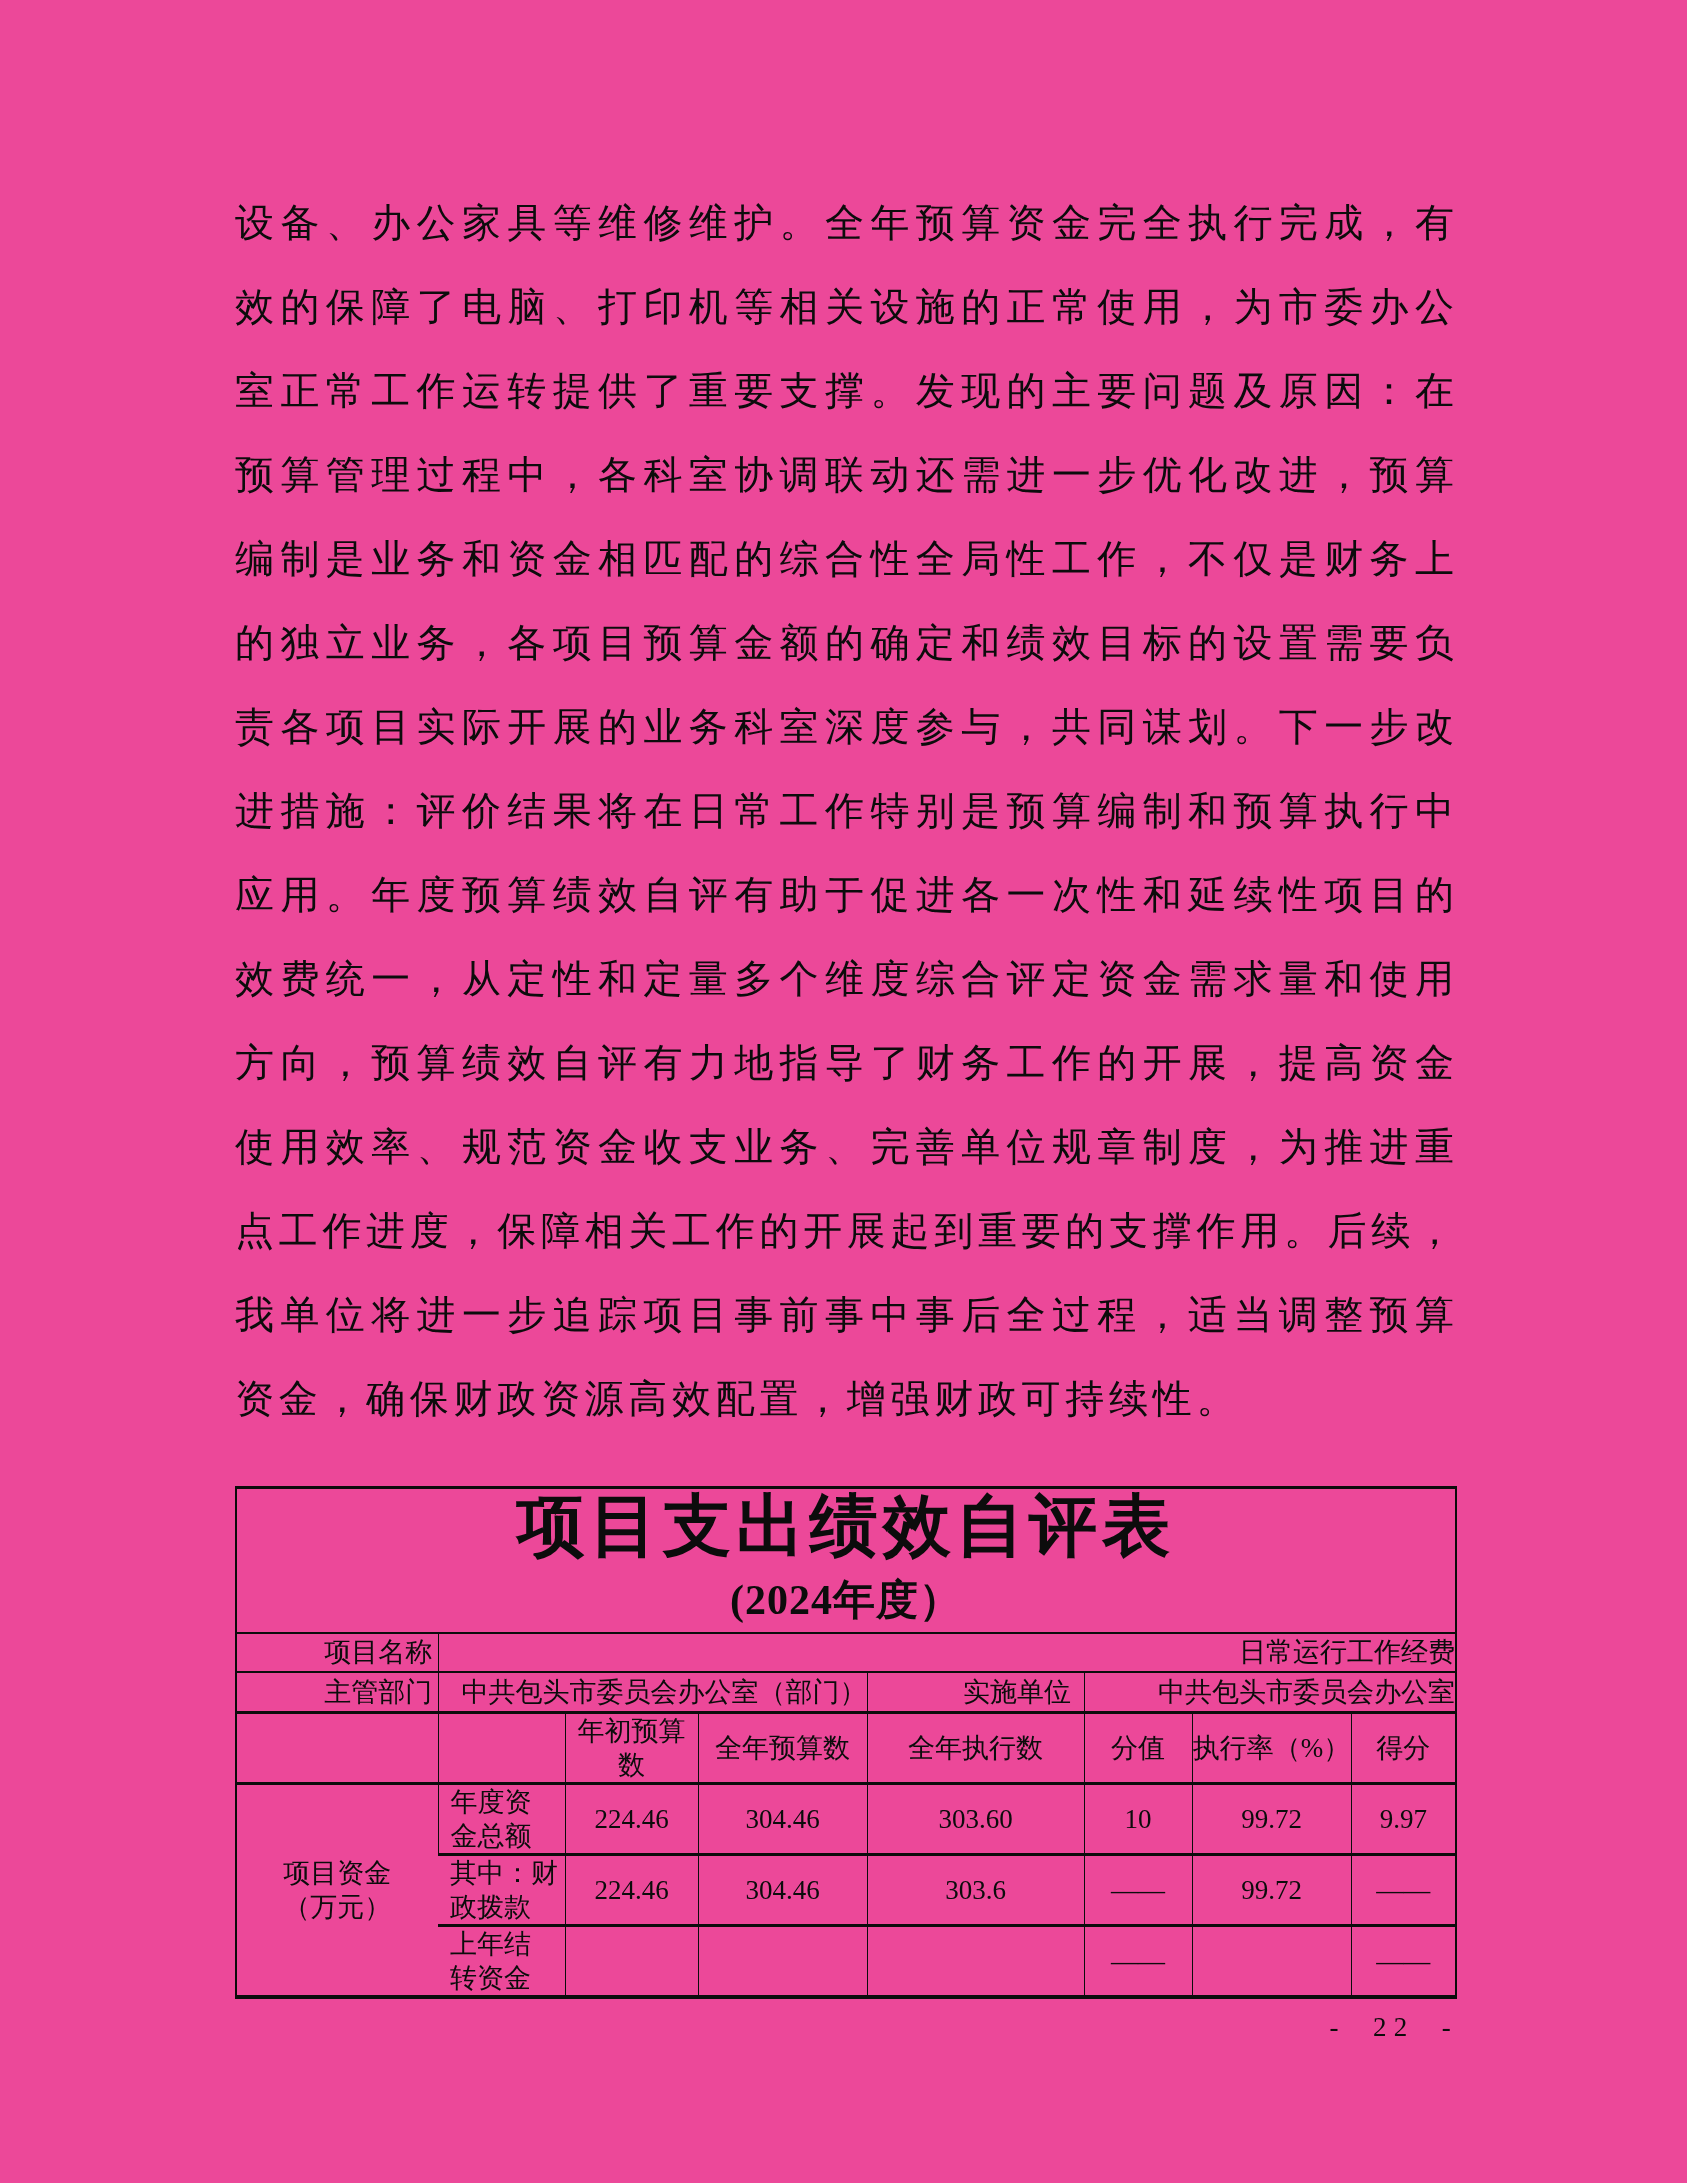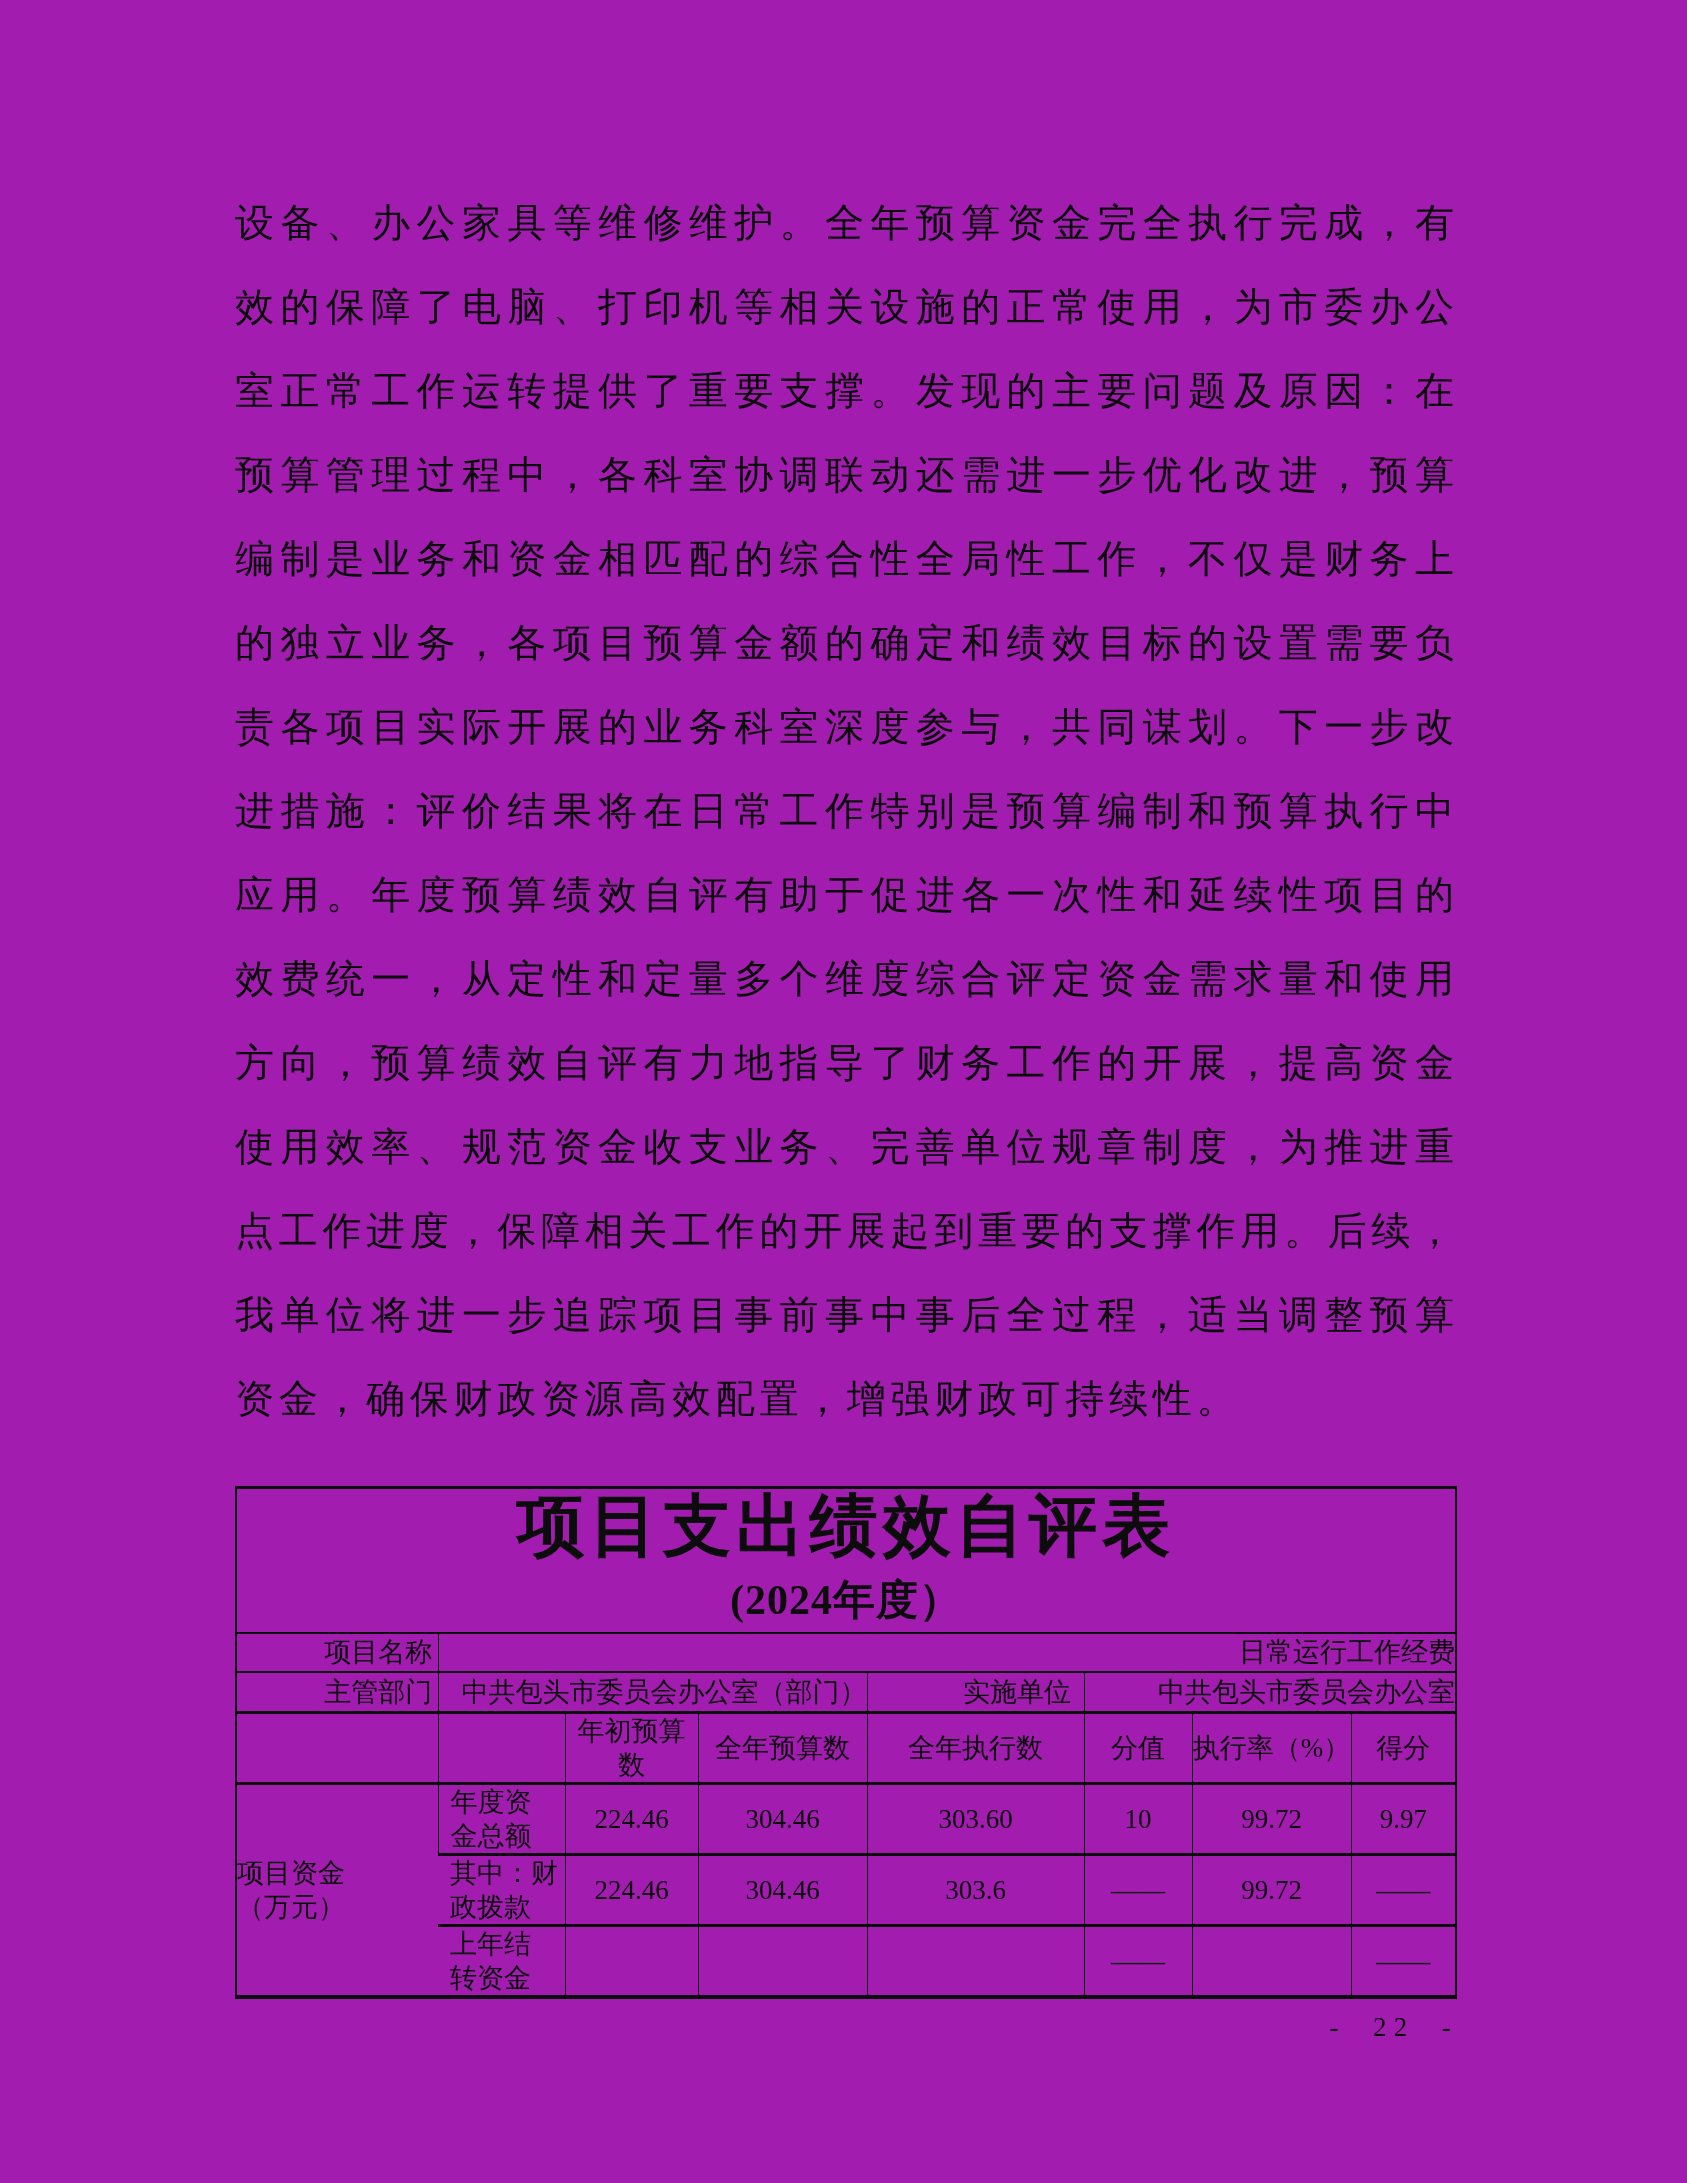--- a/index.html
+++ b/index.html
@@ -5,21 +5,21 @@
   * { margin: 0; padding: 0; box-sizing: border-box; }
   html, body { background: #ffffff; }
   body {
     font-family: "Liberation Serif", "DejaVu Serif", serif;
     color: #0c0c0c;
   }
   .page {
     position: relative;
     width: 1687px;
     height: 2183px;
-    background: #a21caf;
+    background: #ec4899;
     overflow: hidden;
   }
 
   
   .paragraph {
     position: absolute;
     left: 235px;
     top: 181px;
     width: 1220px;
   }
@@ -78,21 +78,21 @@
     line-height: 62px;
     font-weight: bold;
     letter-spacing: 1px;
     margin-top: 11.4px;
   }
   .label-cell   { text-align: right; padding-right: 5.2px; }
   .value-cell   { text-align: right;  padding-left: 21px; }
   .impl-label   { text-align: right; padding-right: 12.4px; padding-left: 12px; }
   .header-cell  { text-align: center; white-space: pre-line; line-height: 36px; }
   .sub-label    { text-align: left; padding-left: 12px; white-space: pre-line; line-height: 34px; }
-  .group-label  { text-align: left; white-space: pre-line; line-height: 37px; }
+  .group-label  { text-align: center; white-space: pre-line; line-height: 37px; }
   .num-cell     { text-align: center; }
 
   
   .page-number {
     position: absolute;
     top: 2012px;
     right: 229px;
     font-size: 27px;
     line-height: 31px;
     letter-spacing: 7.2px;

